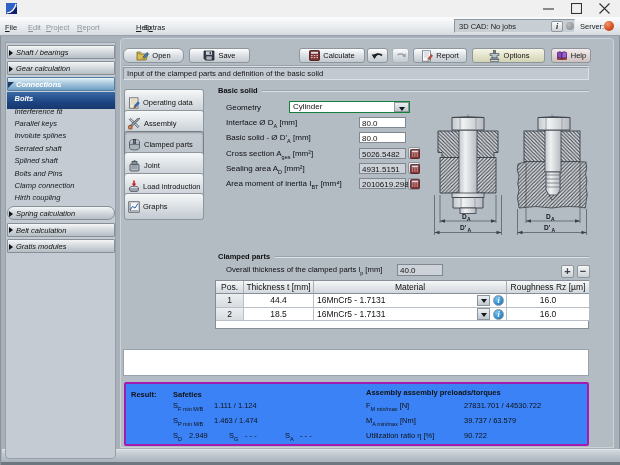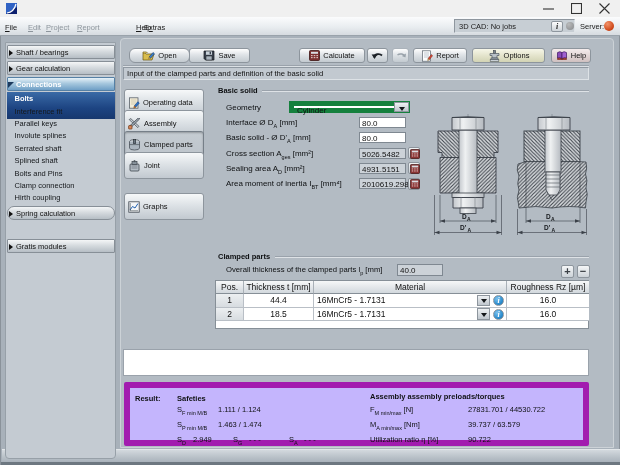--- a/index.html
+++ b/index.html
@@ -29,21 +29,21 @@
   background:radial-gradient(circle at 35% 30%, #f2936a, #cc4416 70%, #9c3008); }
 
 #workspace { left:0; top:36px; width:620px; height:429px; background:#a8b1ba;
   border-left:1px solid #8a929a; border-right:1px solid #8a929a; }
 #statusbar { left:1px; top:413px; width:618px; height:13px;
   background:linear-gradient(#d3d9de, #b9c1c8 60%, #a9b2bb);
   border-top:1px solid #e2e6e9; }
 #winbottom { left:0px; top:426px; width:620px; height:3px; background:#6d7780; }
 
 #sidebar { left:4px; top:6px; width:111px; height:417px; background:#c4cbd2;
-  border:1px solid #97a0a8; border-radius:0 0 4px 4px; }
+  border:1px solid #97a0a8; border-radius:0 0 4px 4px;font-style:italic; }
 .navhead { position:absolute; left:1px; width:108px; height:14px;
   background:linear-gradient(#f4f6f7, #d6dbdf 45%, #b6bec5);
   border:1px solid #878f97; border-radius:1px;
   font-size:7.5px; color:#111; line-height:13px; padding-left:8px; }
 .navhead .tri { position:absolute; left:0.5px; top:3.5px; width:0; height:0;
   border-left:4px solid #111; border-top:3px solid transparent; border-bottom:3px solid transparent; }
 #nav-conn { background:linear-gradient(#e6f1f8, #a7c8de 45%, #6f9fc6);
   color:#fff; font-weight:bold; border-color:#5580a5; }
 #nav-conn .tri { border-left:none; border-bottom:none; border-top:6px solid #1c3a5e; border-right:6px solid transparent; left:0px; top:3.5px;}
 .navitem { position:absolute; left:1px; width:108px; height:12.4px; font-size:7.5px;
@@ -71,21 +71,21 @@
 .groupline { position:absolute; height:2px; border-top:1px solid #9aa2ab; border-bottom:1px solid #dee2e6; }
 .flabel { position:absolute; font-size:8px; color:#0d0f11; white-space:nowrap; }
 .flabel sub { font-size:5.5px; }
 .field { position:absolute; background:#fff; border:1px solid #7f8891;
   font-size:8px; color:#111; line-height:9px; padding:1px 0 0 2px; }
 .field.gray { background:#ccd2d8; }
 .calcbtn { position:absolute; width:12px; height:12px; background:linear-gradient(#f2f4f5,#c9cfd5);
   border:1px solid #8d959d; border-radius:2px; }
 
 #combo { position:absolute; left:168px; top:62px; width:121px; height:12px; background:#fff;
-  border:5px solid #15803d; font-size:8px; line-height:10px; padding-left:3px; color:#111; }
+  border:1px solid #15803d; font-size:8px; line-height:10px; padding-left:3px; color:#111; }
 #comboarrow { position:absolute; left:273px; top:63px; width:15px; height:10px;
   background:linear-gradient(#eef1f3,#bfc6cd); border:1px solid #8d959d; }
 #comboarrow:after { content:""; position:absolute; left:4px; top:3.5px; width:0; height:0;
   border-top:4px solid #14171a; border-left:3.5px solid transparent; border-right:3.5px solid transparent; }
 
 #cptable { position:absolute; left:94px; top:241px; width:374px; height:49px; background:#fff;
   border:1px solid #868f97; }
 .th { position:absolute; top:0; height:13px; background:linear-gradient(#f6f7f8,#d2d8dd);
   border-right:1px solid #a9b0b7; border-bottom:1px solid #868f97; font-size:8.5px; color:#111;
   text-align:center; line-height:12px; }
@@ -100,21 +100,21 @@
 .infoicon { position:absolute; width:11px; height:11px; border-radius:50%;
   background:radial-gradient(circle at 35% 30%, #7ec3ef, #2e8fd0 60%, #1267a6);
   color:#fff; font-size:8px; font-weight:bold; font-style:italic; text-align:center; line-height:10.5px;
   font-family:"Liberation Serif",serif; border:1px solid #8d959d;}
 .smallbtn { position:absolute; width:13px; height:13px; background:linear-gradient(#f4f6f7,#ccd2d8);
   border:1px solid #8d959d; border-radius:2px; color:#3c4147; font-weight:bold;
   text-align:center; font-size:11px; line-height:11px; }
 #whitebox { position:absolute; left:2px; top:310px; width:466px; height:27px; background:#fff;
   border:1px solid #9aa2ab; }
 #resultpanel { position:absolute; left:3px; top:343px; width:465px; height:64px;
-  background:#c4b5fd; border:6px solid #a21caf; border-radius:2px; }
+  background:#3b82f6; border:2px solid #a21caf; border-radius:2px; }
 .rtext { position:absolute; font-size:7.5px; color:#101214; white-space:nowrap; }
 .rtext sub { font-size:5.5px; }
 .rbold { font-weight:bold; }
 </style>
 </head>
 <body>
 
 <div class="abs" id="titlebar">
   <svg class="abs" style="left:6px; top:3px;" width="11" height="11" viewBox="0 0 11 11">
     <rect width="11" height="11" fill="#0c1f6e"></rect>
@@ -147,36 +147,37 @@
   <div class="abs" id="reddot"></div>
 </div>
 
 <div class="abs" id="workspace">
   <div class="abs" id="statusbar"></div>
 
   <div class="abs" id="sidebar">
     <div class="navhead" style="top:2px;"><i class="tri"></i>Shaft / bearings</div>
     <div class="navhead" style="top:18px;"><i class="tri"></i>Gear calculation</div>
     <div class="navhead" id="nav-conn" style="top:34px;"><i class="tri"></i>Connections</div>
-    <div class="navitem" id="item-bolts" style="top:49px; height:27px; line-height:13px;">Bolts</div>
+    <div class="navitem" id="item-bolts" style="top:49px; height:17px; line-height:13px;">Bolts</div>
     <div class="navitem" style="top:62.5px;">Interference fit</div>
     <div class="navitem" style="top:74.9px;">Parallel keys</div>
     <div class="navitem" style="top:87.3px;">Involute splines</div>
     <div class="navitem" style="top:99.7px;">Serrated shaft</div>
     <div class="navitem" style="top:112.1px;">Splined shaft</div>
     <div class="navitem" style="top:124.5px;">Bolts and Pins</div>
     <div class="navitem" style="top:136.9px;">Clamp connection</div>
     <div class="navitem" style="top:149.3px;">Hirth coupling</div>
     <div class="navhead" style="top:163px;border-radius:7px;"><i class="tri"></i>Spring calculation</div>
+    <div class="navhead" style="top:179.5px;"><i class="tri"></i>Belt calculation</div>
     <div class="navhead" style="top:196px;"><i class="tri"></i>Gratis modules</div>
   </div>
 
   <div class="abs" id="mainpanel">
 
-    <div class="tbtn" style="left:8px; width:61px;border-radius:6px;"><svg width="13" height="11" viewBox="0 0 13 11">
+    <div class="tbtn" style="left:2px; width:61px;border-radius:6px;"><svg width="13" height="11" viewBox="0 0 13 11">
           <path d="M1 3 L1 10 L10 10 L12 4 L4 4 L3 3 Z" fill="#d9bd4e" stroke="#6a5810" stroke-width="0.7"></path>
           <path d="M1 3 L1 2 L4.5 2 L5.5 3" fill="#e6d070" stroke="#6a5810" stroke-width="0.7"></path>
           <path d="M7 7 L11 2.5 L12.5 3.8 L8.6 8.2 Z" fill="#3a7fd0" stroke="#1a3a66" stroke-width="0.6"></path>
           <path d="M7 7 L6.6 9 L8.6 8.2 Z" fill="#f3cf9a" stroke="#7a5a20" stroke-width="0.5"></path>
         </svg> Open</div>
     <div class="tbtn" style="left:68px; width:61px;"><svg width="12" height="11" viewBox="0 0 12 11">
           <path d="M1 1 L11 1 L11 10 L2.5 10 L1 8.5 Z" fill="#3c4450" stroke="#14181e" stroke-width="0.7"></path>
           <rect x="3" y="1.4" width="6" height="3.4" fill="#c9d2da"></rect>
           <rect x="6.6" y="1.8" width="1.4" height="2.4" fill="#3c4450"></rect>
           <rect x="3" y="6" width="6" height="4" fill="#aab4be" stroke="#14181e" stroke-width="0.5"></rect>
@@ -252,20 +253,26 @@
         </svg> Clamped parts</div>
     <div class="lbtn" style="top:113px;"><svg width="13" height="12" viewBox="0 0 13 12">
           <rect x="2" y="4" width="9" height="7" rx="1" fill="#b4bdc5" stroke="#3c444c" stroke-width="0.8"></rect>
           <rect x="4" y="1.5" width="5" height="3" fill="#8a959e" stroke="#3c444c" stroke-width="0.7"></rect>
           <rect x="5.7" y="0.2" width="1.6" height="2" fill="#4e565e"></rect>
           <g stroke="#5a636c" stroke-width="0.6">
             <line x1="3.5" y1="6" x2="9.5" y2="6"></line>
             <line x1="3.5" y1="8" x2="9.5" y2="8"></line>
           </g>
         </svg> Joint</div>
+    <div class="lbtn" style="top:133.6px;"><svg width="12" height="12" viewBox="0 0 12 12">
+          <path d="M6 0.5 L6 4.5" stroke="#cc2222" stroke-width="1.6"></path>
+          <path d="M3.8 3.6 L6 7 L8.2 3.6 Z" fill="#cc2222"></path>
+          <ellipse cx="6" cy="8" rx="4.5" ry="1.8" fill="#d7dce1" stroke="#3c444c" stroke-width="0.7"></ellipse>
+          <path d="M1.5 8 L1.5 10 A4.5 1.8 0 0 0 10.5 10 L10.5 8" fill="#9aa5ae" stroke="#3c444c" stroke-width="0.7"></path>
+        </svg> Load introduction</div>
     <div class="lbtn" style="top:154.4px;"><svg width="12" height="12" viewBox="0 0 12 12">
           <rect x="0.8" y="0.8" width="10.4" height="10.4" fill="#f4f6f7" stroke="#3c444c" stroke-width="0.8"></rect>
           <path d="M2 9 L4.5 5.5 L7 7 L10 2.5" fill="none" stroke="#2060b0" stroke-width="1"></path>
           <path d="M2 9.8 L10 9.8" stroke="#3c444c" stroke-width="0.6"></path>
           <path d="M2.2 2 L2.2 9.8" stroke="#3c444c" stroke-width="0.6"></path>
         </svg> Graphs</div>
 
     <div class="grouplabel" style="left:97px; top:47px;">Basic solid</div>
     <div class="groupline" style="left:141px; top:51px; width:327px;"></div>
     <div class="flabel" style="left:105px; top:64px;">Geometry</div>

